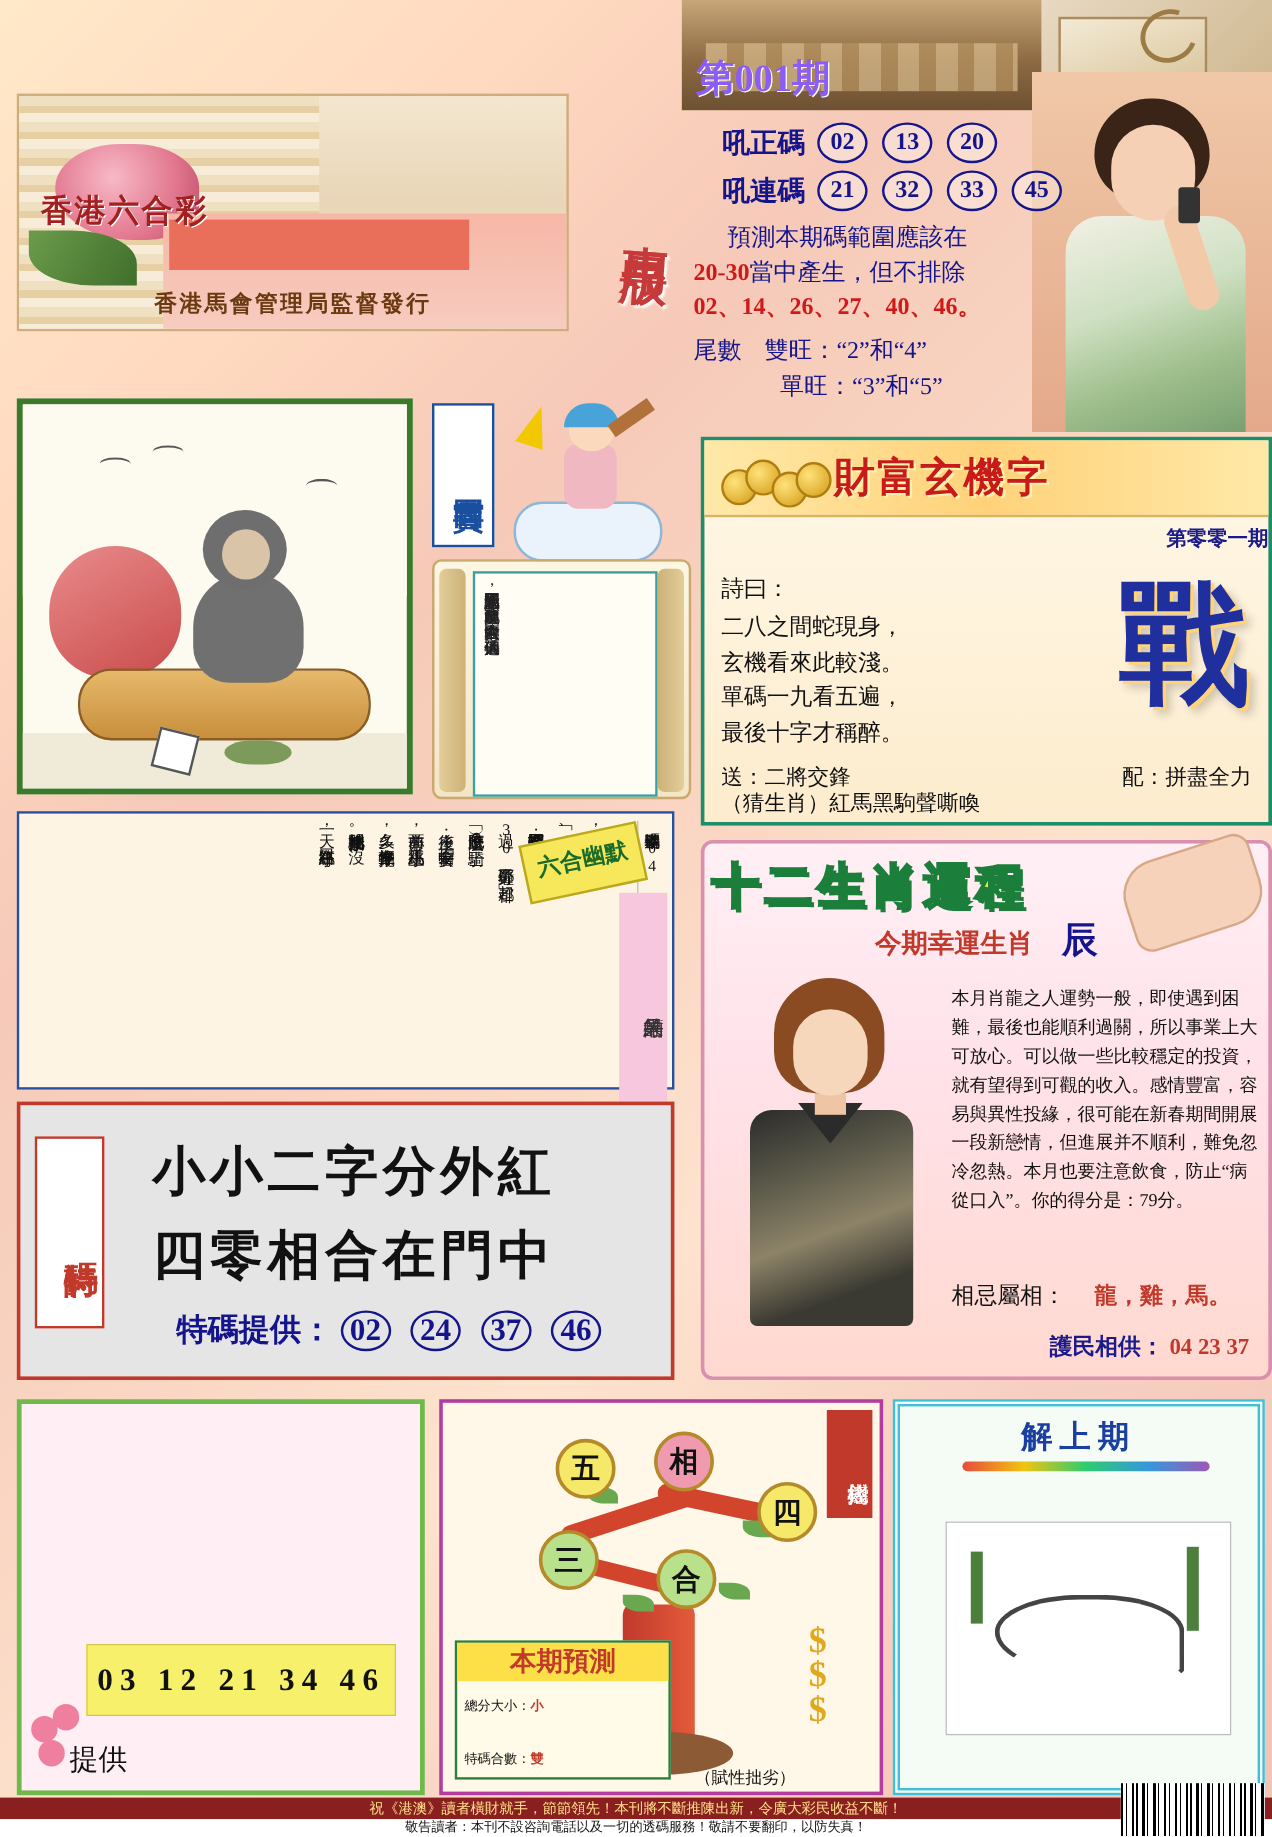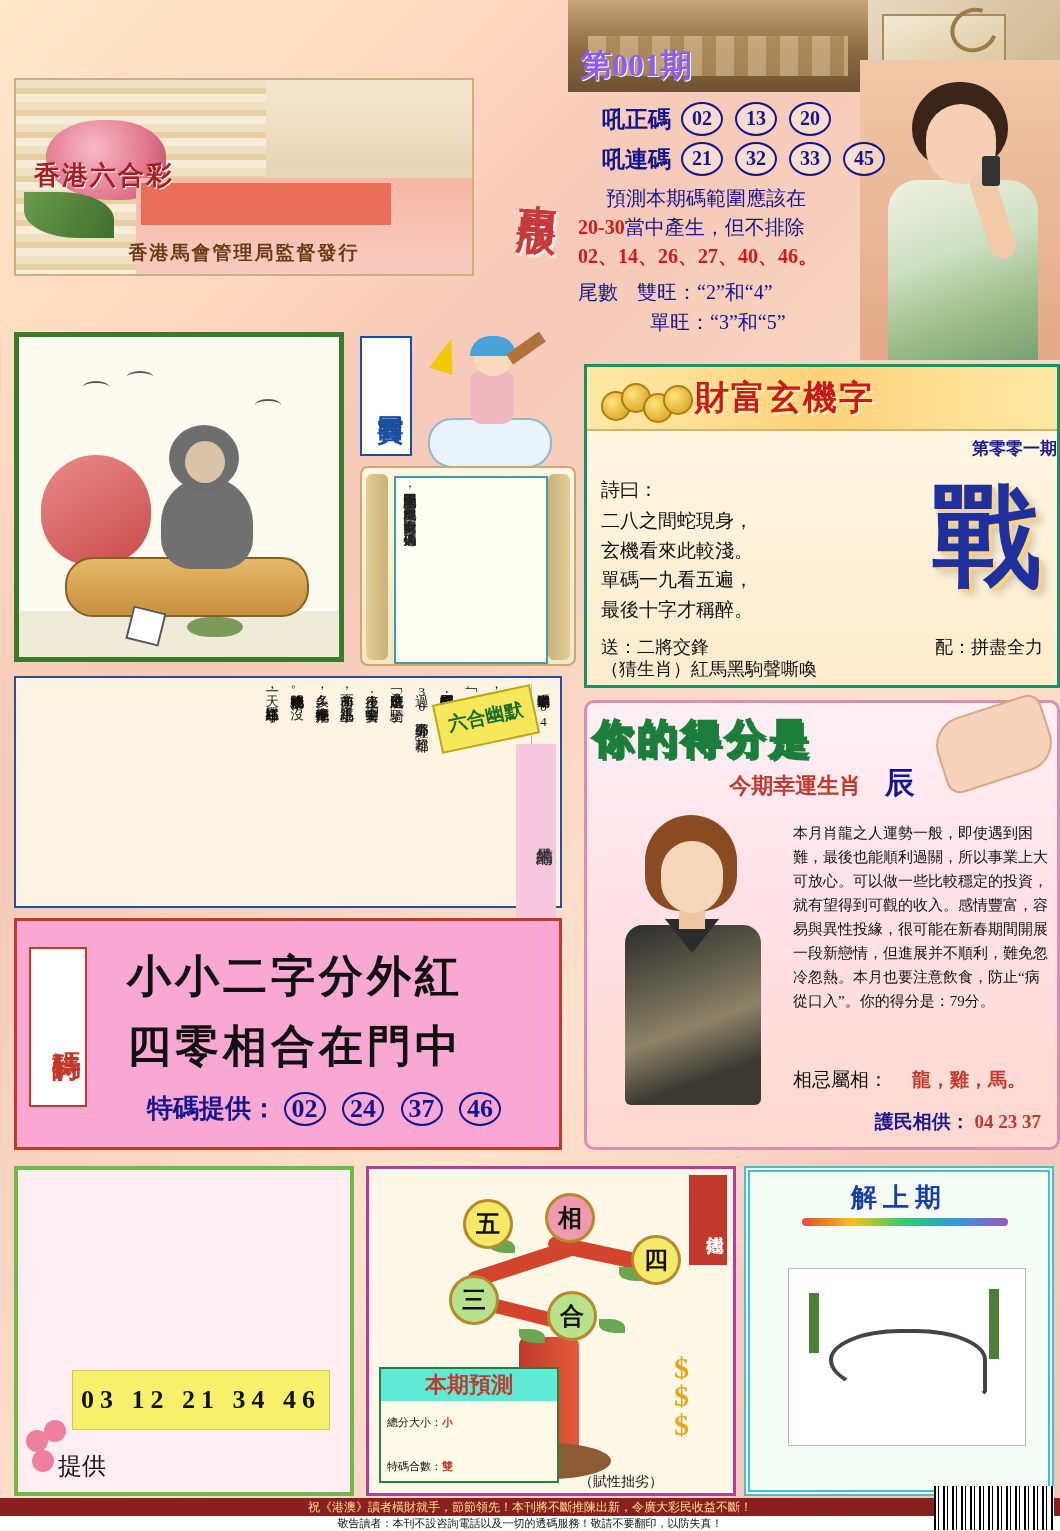--- a/index.html
+++ b/index.html
@@ -93,21 +93,21 @@
 
   
   #scroll{left:360px;top:466px;width:216px;height:200px;background:linear-gradient(180deg,#fdf6e2,#f3e6c6);
     border:2px solid #caa96e;border-radius:8px;}
   #scroll .inner{position:absolute;left:32px;top:8px;width:150px;height:184px;border:2px solid #3da0a0;background:#fffdf4;}
   #scroll .vt{writing-mode:vertical-rl;text-orientation:upright;font-size:13px;line-height:1.5;color:#222;padding:6px 4px;height:170px;}
   #scroll .cap{position:absolute;left:4px;top:6px;width:22px;height:186px;background:linear-gradient(90deg,#e3cd9a,#cdb177);border-radius:6px;}
   #scroll .cap2{position:absolute;right:4px;top:6px;width:22px;height:186px;background:linear-gradient(90deg,#cdb177,#e3cd9a);border-radius:6px;}
 
   
-  #caifu{left:584px;top:364px;width:476px;height:324px;border:3px solid #1c8f6a;background:linear-gradient(180deg,#fff8e8,#fdeccd);font-family:Liberation Mono, monospace;}
+  #caifu{left:584px;top:364px;width:476px;height:324px;border:3px solid #1c8f6a;background:linear-gradient(180deg,#fff8e8,#fdeccd);}
   #caifu .hdr{position:relative;height:62px;background:linear-gradient(90deg,#ffe9a8,#ffd27a,#ffe9a8);border-bottom:2px solid #d8b45f;}
   #caifu .hdr .t{position:absolute;left:108px;top:8px;font-size:34px;font-weight:bold;color:#c81a1a;text-shadow:2px 2px 0 #fff3b0;letter-spacing:2px;}
   #caifu .coins{position:absolute;left:14px;top:14px;width:90px;height:40px;}
   #caifu .coins i{position:absolute;width:26px;height:26px;border-radius:50%;background:radial-gradient(circle at 35% 35%,#ffe27a,#d39b16);border:2px solid #b07d10;display:block;}
   #caifu .sub{text-align:right;font-size:17px;color:#1a1a8c;margin-top:6px;font-weight:bold;}
   #caifu .poem{position:absolute;left:14px;top:110px;width:250px;font-size:19px;line-height:1.55;color:#111;}
   #caifu .poem .lead{margin-bottom:2px;}
   #caifu .bigword{position:absolute;right:16px;top:96px;font-size:110px;font-weight:bold;color:#1f2f9e;
     text-shadow:3px 3px 0 #ffd37a,6px 6px 8px rgba(0,0,0,.2);}
   #caifu .foot{position:absolute;left:14px;bottom:26px;font-size:18px;color:#111;}
@@ -118,21 +118,21 @@
   #joke{left:14px;top:676px;width:548px;height:232px;border:2px solid #2b4fa0;background:#fdf4e4;padding:6px 8px;}
   #joke .cols{display:flex;flex-direction:row-reverse;height:218px;}
   #joke .vt{writing-mode:vertical-rl;text-orientation:upright;font-size:13.5px;line-height:1.55;color:#111;margin-left:4px;height:214px;}
   #joke .lucky{writing-mode:vertical-rl;text-orientation:upright;font-size:13px;color:#111;border-left:1px solid #bba;padding-left:2px;}
   #joke .tag{position:absolute;left:420px;top:16px;width:96px;height:46px;background:#f6e85a;border:2px solid #b9a820;
     transform:rotate(-12deg);font-size:19px;font-weight:bold;color:#1b6b2b;text-align:center;line-height:42px;}
   #joke .pinkbar{position:absolute;left:500px;top:66px;width:40px;height:170px;background:#f6c7dd;
     writing-mode:vertical-rl;text-orientation:upright;font-size:17px;color:#333;text-align:center;padding-top:6px;}
 
   
-  #temashi{left:14px;top:918px;width:548px;height:232px;border:3px solid #c0392b;background:#f9a8d4;}
+  #temashi{left:14px;top:918px;width:548px;height:232px;border:3px solid #c0392b;background:#e5e5e5;}
   #temashi .label{position:absolute;left:12px;top:26px;width:54px;height:150px;background:#fff;border:2px solid #c0392b;
     writing-mode:vertical-rl;text-orientation:upright;font-size:28px;font-weight:bold;color:#c0392b;text-align:center;padding-top:6px;}
   #temashi .l1{position:absolute;left:110px;top:26px;font-size:44px;font-weight:bold;color:#111;letter-spacing:4px;}
   #temashi .l2{position:absolute;left:110px;top:96px;font-size:44px;font-weight:bold;color:#111;letter-spacing:4px;}
   #temashi .supply{position:absolute;left:130px;top:170px;font-size:26px;color:#14148c;font-weight:bold;}
   #temashi .supply .b{display:inline-block;border:2px solid #14148c;border-radius:50%;padding:0 6px;margin-right:10px;}
 
   
   #shengxiao{left:584px;top:700px;width:476px;height:450px;border:3px solid #d98fb0;border-radius:10px;
     background:linear-gradient(180deg,#fff0f5,#ffe2ea 40%,#ffd9d0);}
@@ -174,21 +174,21 @@
   #tree .trunk{position:absolute;left:150px;bottom:26px;width:60px;height:130px;background:linear-gradient(90deg,#c0392b,#e45b3a);border-radius:8px;}
   #tree .root{position:absolute;left:118px;bottom:14px;width:124px;height:36px;border-radius:50%;background:#8d5a36;}
   #tree .branch{position:absolute;background:#d2442c;border-radius:8px;}
   #tree .fruit{position:absolute;width:44px;height:44px;border-radius:50%;border:3px solid #b48a2a;
     display:flex;align-items:center;justify-content:center;font-size:24px;font-weight:bold;color:#111;}
   #tree .leaf{position:absolute;width:26px;height:14px;border-radius:0 60% 0 60%;background:#6aa84f;}
   #tree .tag{position:absolute;right:6px;top:6px;width:38px;height:86px;background:#c0392b;color:#fff;
     writing-mode:vertical-rl;text-orientation:upright;font-size:18px;text-align:center;padding-top:4px;}
   #tree .money{position:absolute;right:44px;bottom:54px;font-size:30px;font-weight:bold;color:#e0a81c;line-height:.95;}
   #tree .predict{position:absolute;left:10px;bottom:10px;width:176px;height:112px;background:#fffbe8;border:2px solid #2b7f3b;}
-  #tree .predict .h{font-size:22px;font-weight:bold;color:#c0392b;text-align:center;background:#5eead4;}
+  #tree .predict .h{font-size:22px;font-weight:bold;color:#c0392b;text-align:center;background:#fde047;}
   #tree .predict .r{font-size:11px;color:#111;padding:14px 6px;}
   #tree .predict .r b{color:#c0392b;}
   #tree .caption{position:absolute;right:70px;bottom:2px;font-size:14px;color:#111;}
 
   
   #jieshang{left:744px;top:1166px;width:310px;height:330px;border:6px double #3fc0d8;background:#f5fbf5;}
   #jieshang .t{text-align:center;font-size:26px;font-weight:bold;color:#1b3fa0;margin-top:8px;letter-spacing:6px;}
   #jieshang .rainbow{position:absolute;left:52px;top:46px;width:206px;height:8px;
     background:linear-gradient(90deg,#e74c3c,#f1c40f,#2ecc71,#3498db,#9b59b6);border-radius:4px;}
   #jieshang .pic{position:absolute;left:38px;top:96px;width:236px;height:176px;background:#fff;border:1px solid #bbb;}
@@ -354,21 +354,21 @@
     <span>特碼提供：</span>
     <span class="b">02</span>
     <span class="b">24</span>
     <span class="b">37</span>
     <span class="b">46</span>
   </div>
 </div>
 
 <div class="abs" id="shengxiao">
   <div class="title">
-    <span>你的得分是</span>
+    <span>十二生肖運程</span>
     <div class="hand"></div>
   </div>
   <div class="lucky-line">
     <span>今期幸運生肖</span>
     <span class="zi">辰</span>
   </div>
   <div class="lady">
     <div class="dress"></div>
       <div class="strap"></div>
       <div class="neck"></div>

